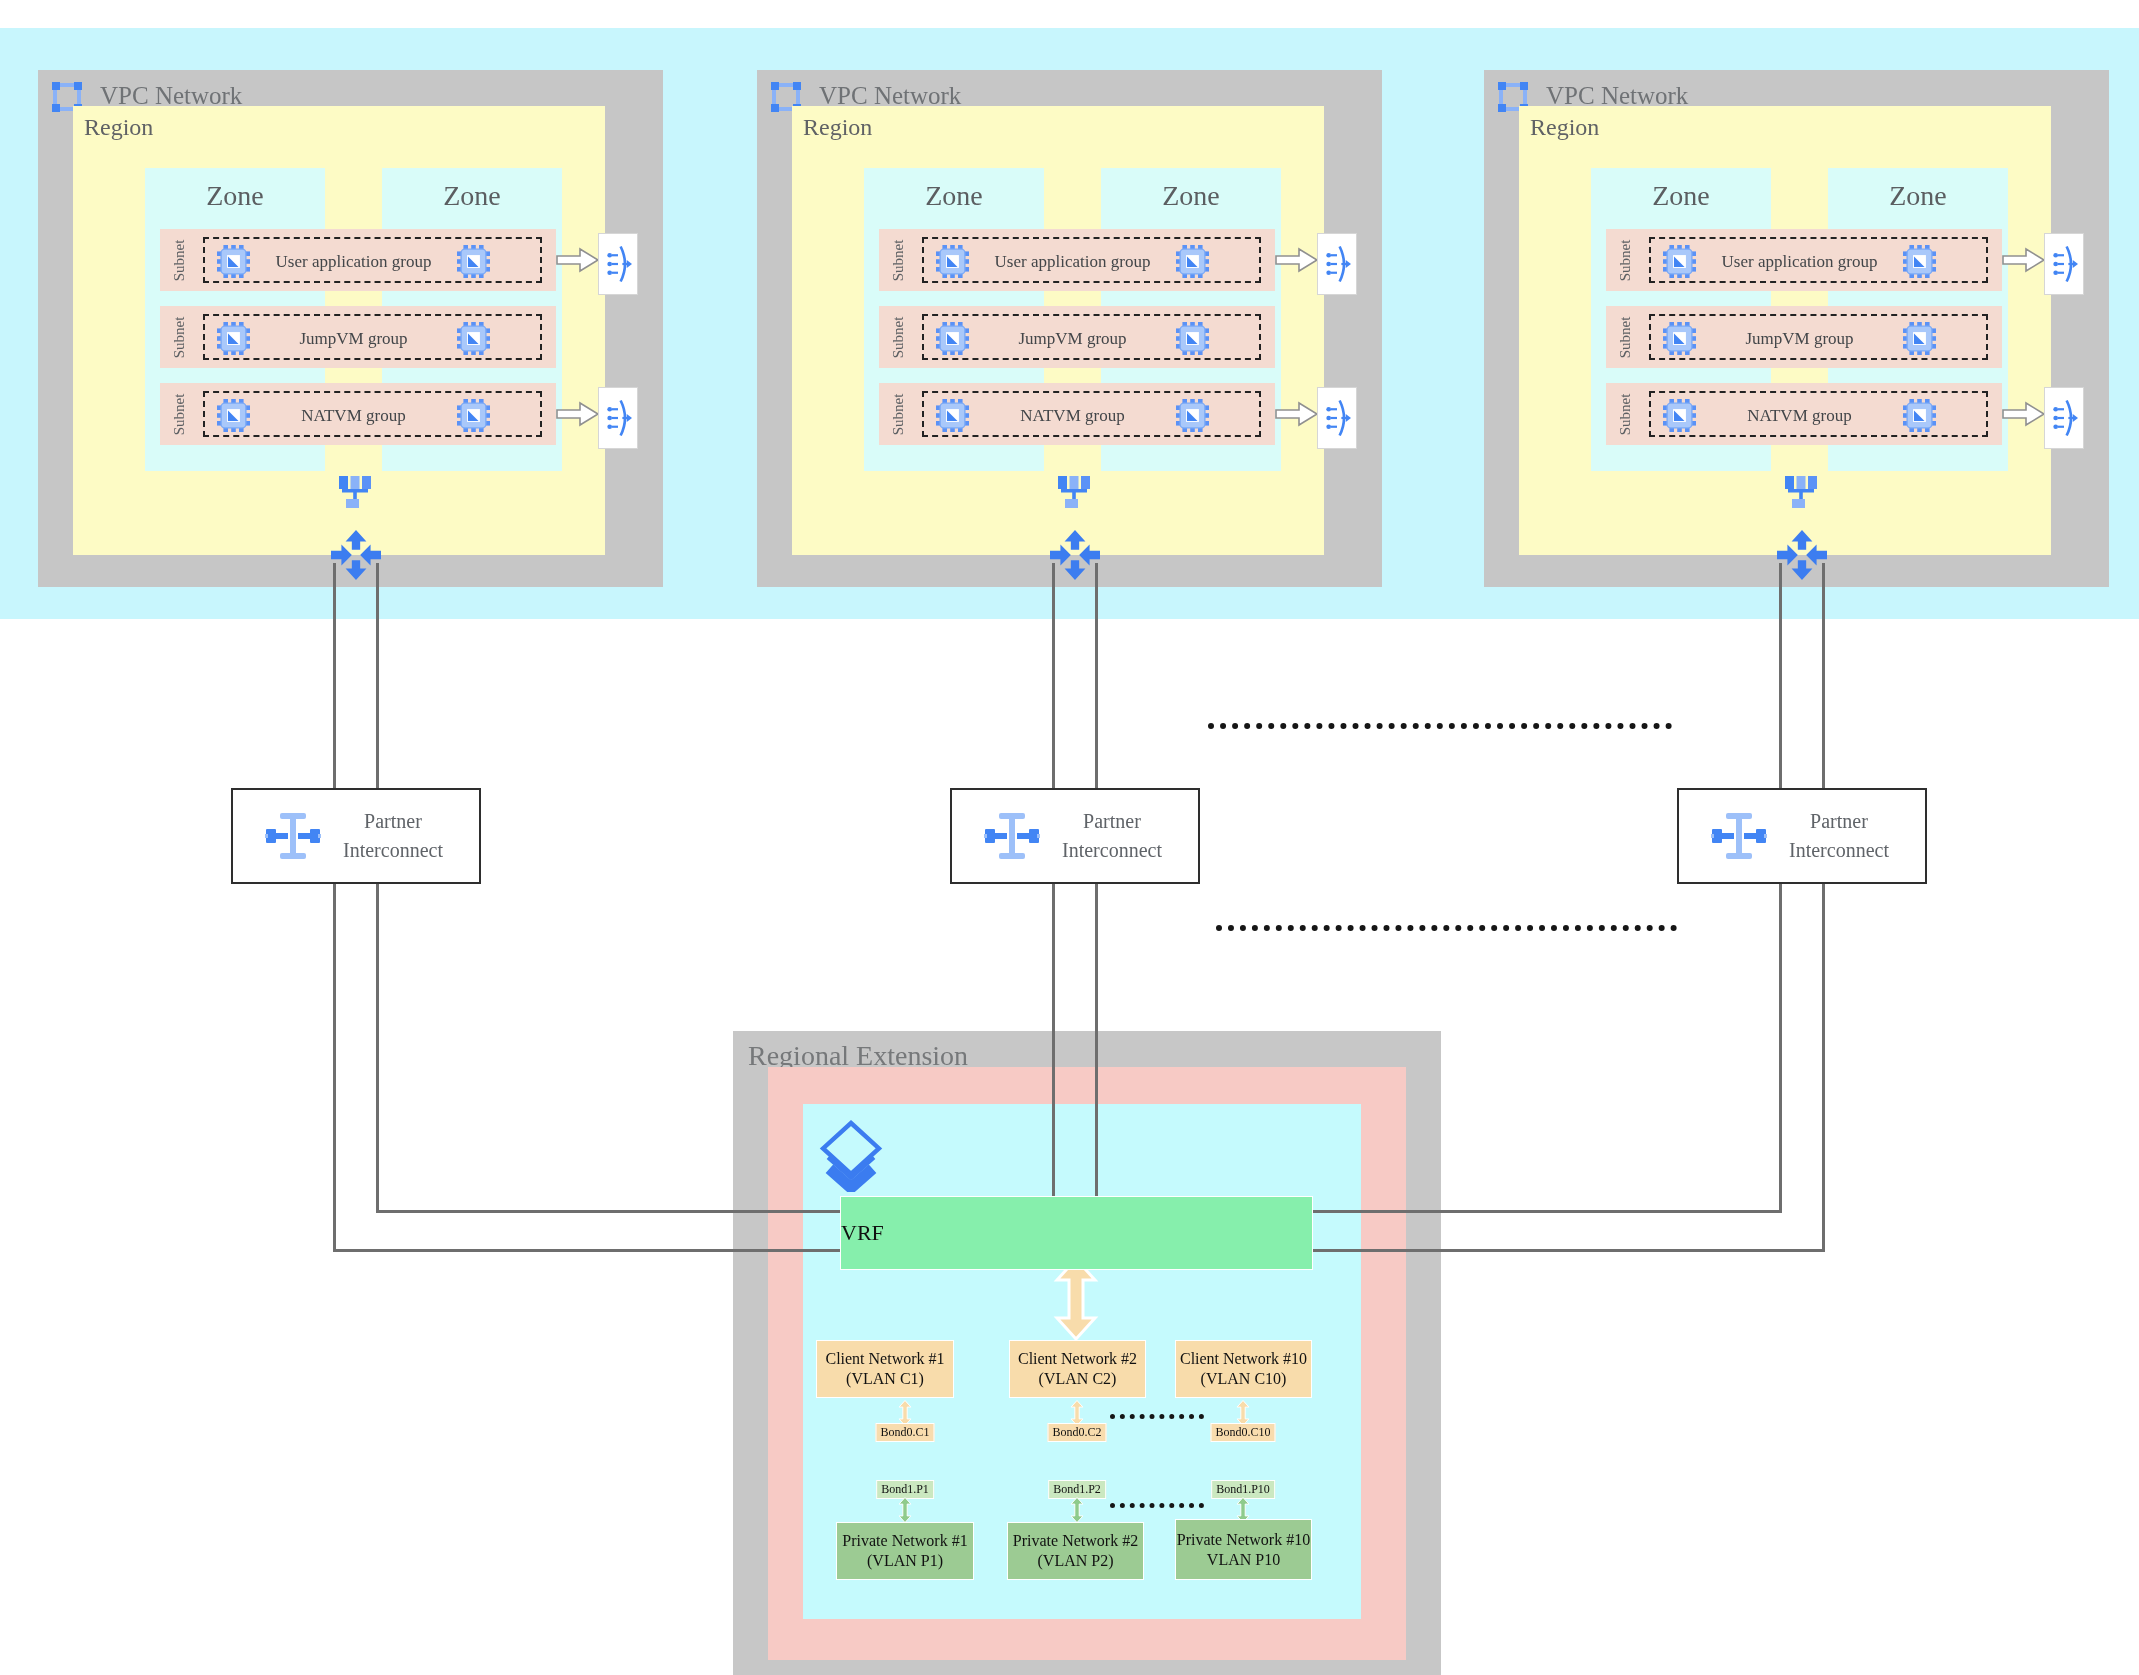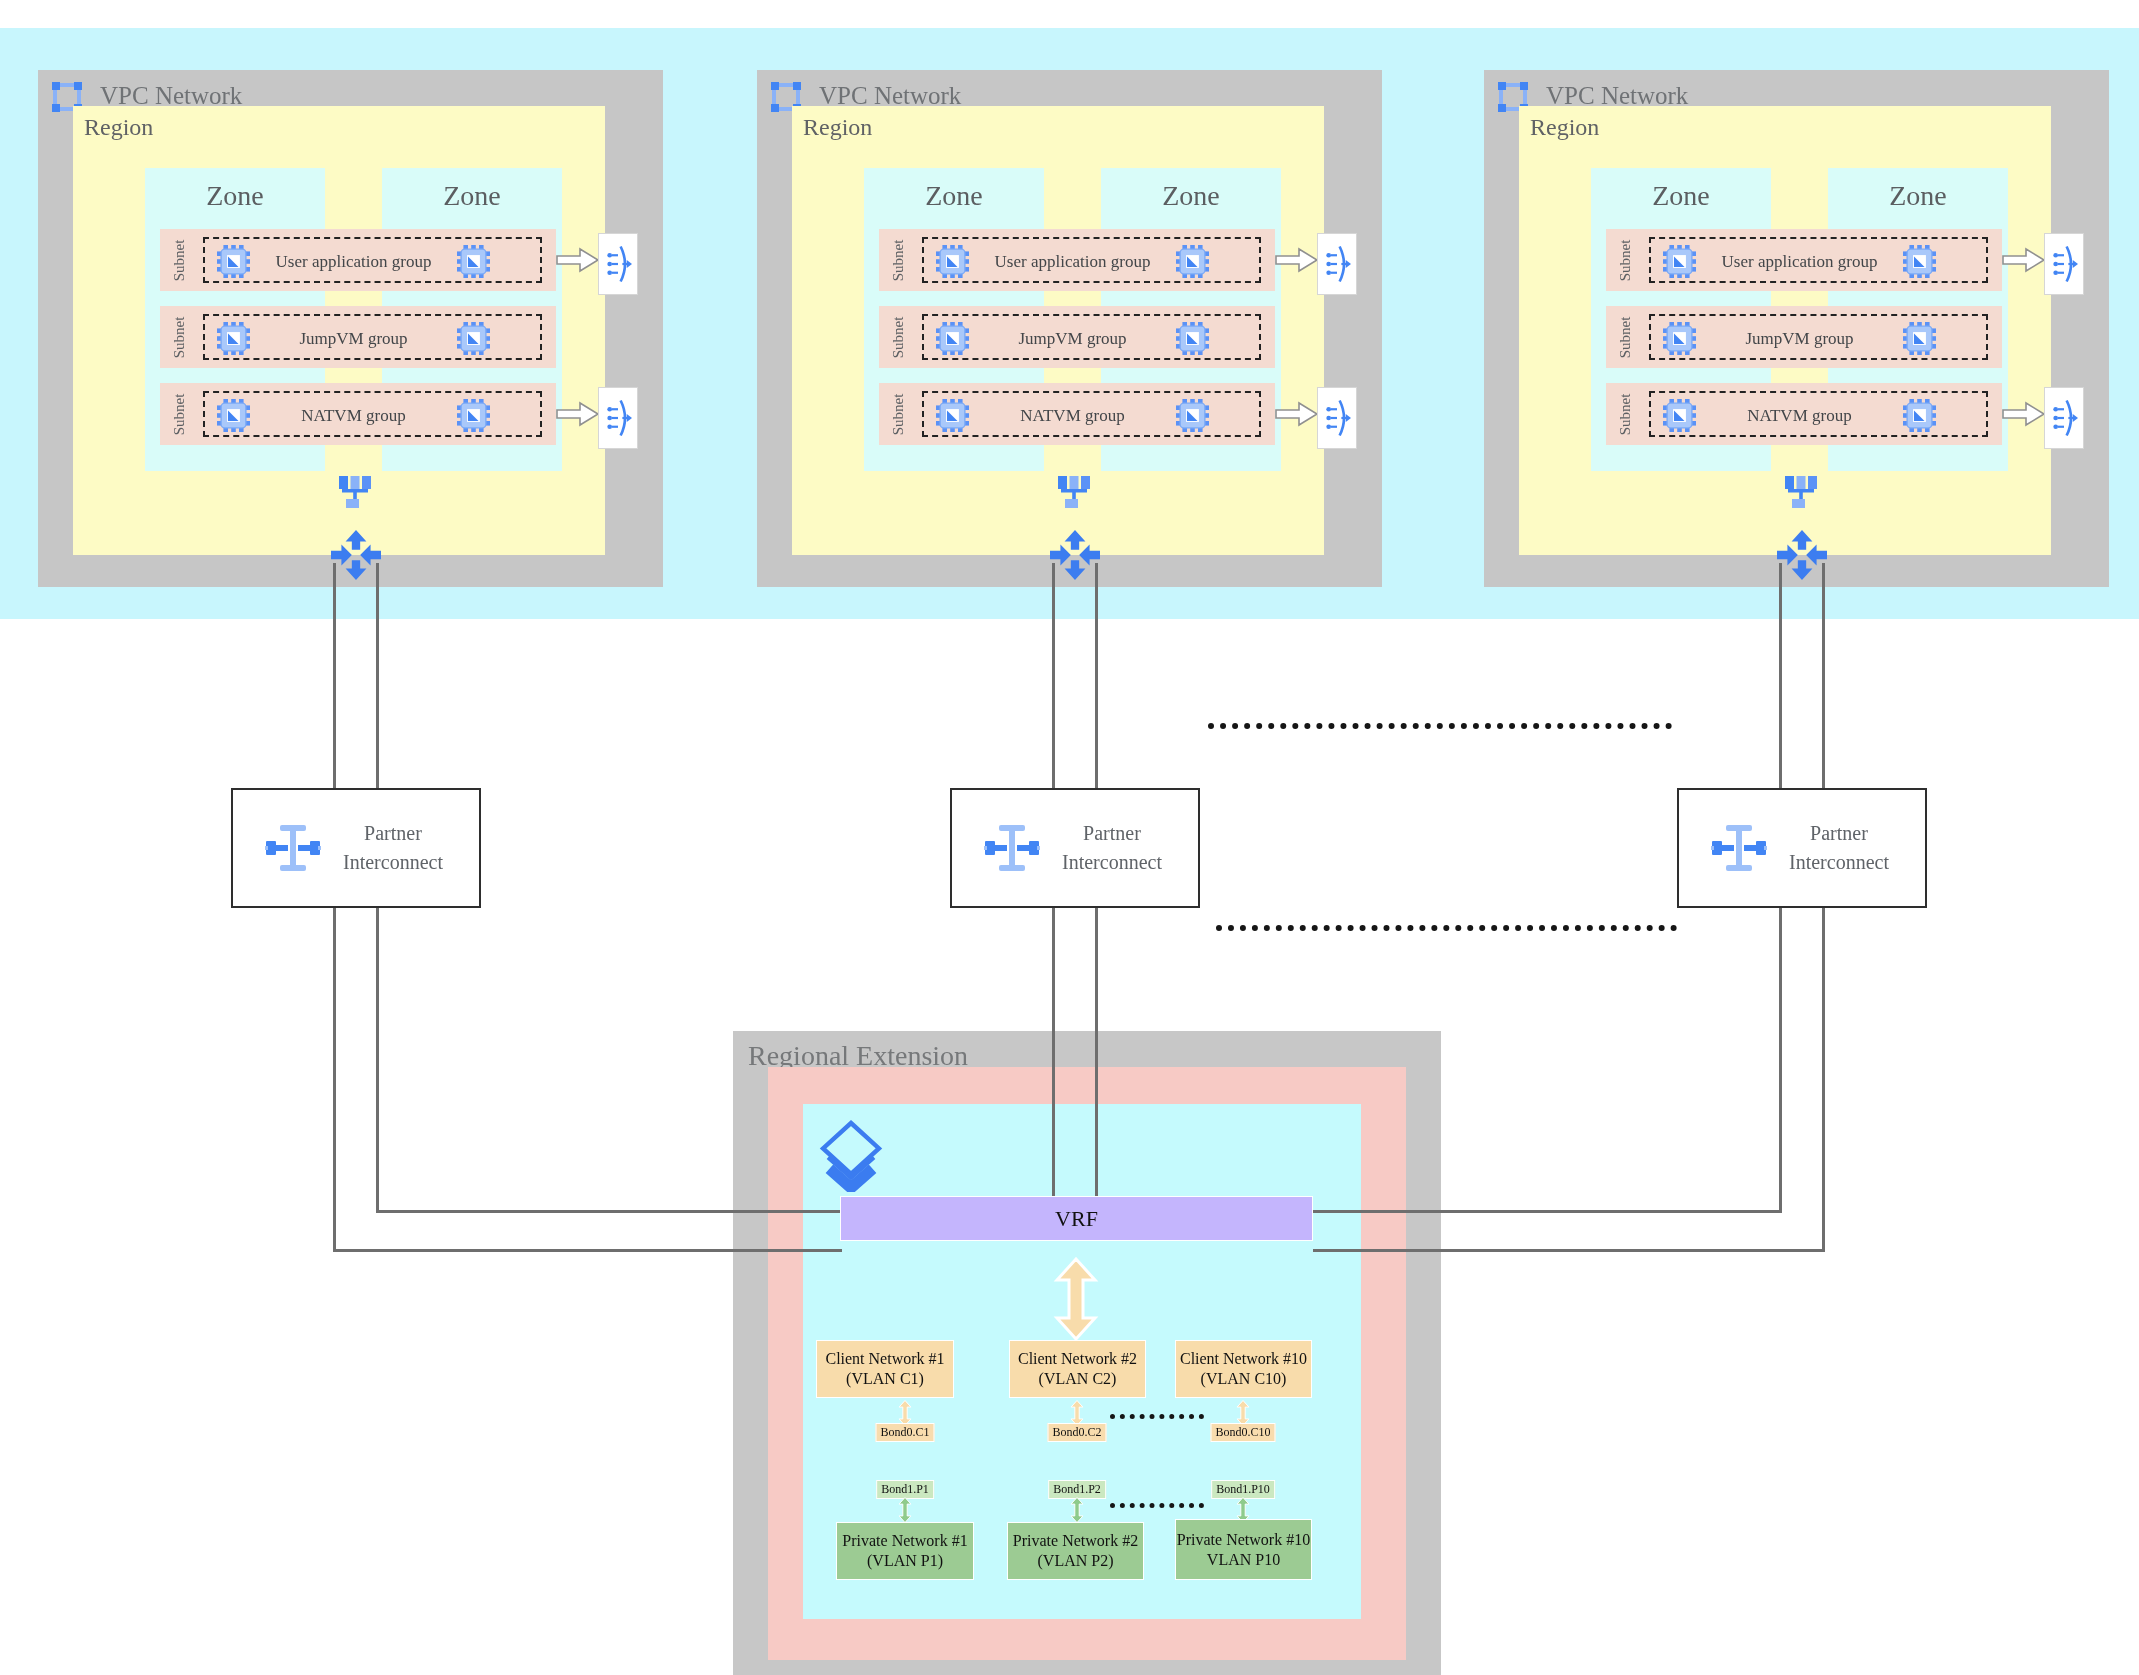--- a/index.html
+++ b/index.html
@@ -35,37 +35,37 @@
   .hub{left:300px;top:405px;width:34px;height:34px;}
 
   
   .cline{background:#6e6e6e;}
   .clv{width:3px;} .clh{height:3px;}
 
   
   .fourway{width:50px;height:50px;top:502px;}
 
   
-  .pi-box{top:760px;width:250px;height:120px;background:#ffffff;border:2px solid #2e2e2e;box-sizing:border-box;
+  .pi-box{top:760px;width:250px;height:96px;background:#ffffff;border:2px solid #2e2e2e;box-sizing:border-box;
           display:flex;align-items:center;}
   .pi-icon{margin-left:32px;width:56px;height:56px;flex:0 0 auto;}
   .pi-label{flex:1;text-align:center;font-size:20px;line-height:1.45;color:#5f6368;padding-right:14px;}
 
   
   .dots-lg{height:0;border-top:6px dotted #161616;}
   .dots-sm{height:0;border-top:5px dotted #161616;}
 
   
   .re-gray{left:733px;top:1003px;width:708px;height:672px;background:#c7c7c7;}
   .re-title{left:748px;top:1012px;font-size:28px;color:#76787a;}
   .re-pink{left:768px;top:1039px;width:638px;height:593px;background:#f7cac5;}
   .re-cyan{left:803px;top:1076px;width:558px;height:515px;background:#c5fafd;}
   .layers{left:818px;top:1092px;width:66px;height:72px;}
-  .vrf{left:840px;top:1168px;width:473px;height:45px;background:#c4b5fd;border:1.5px solid #fff;box-sizing:border-box;
-       display:flex;align-items:center;justify-content:center;font-size:22px;color:#111;}
+  .vrf{left:840px;top:1168px;width:473px;height:74px;background:#86efac;border:1.5px solid #fff;box-sizing:border-box;
+       display:flex;align-items:center;font-size:22px;color:#111;}
   .big-arrow{left:1044px;top:1229px;width:64px;height:84px;}
   .net-box{box-sizing:border-box;border:1.5px solid #fff;text-align:center;font-size:16px;line-height:1.22;color:#111;
            display:flex;flex-direction:column;justify-content:center;}
   .client{background:#f8dcab;height:58px;top:1312px;}
   .c1{left:816px;width:138px;} .c2{left:1009px;width:137px;} .c3{left:1175px;width:137px;}
   .private{background:#9ccb93;}
   .p1{left:836px;top:1494px;width:138px;height:58px;}
   .p2{left:1007px;top:1494px;width:137px;height:58px;}
   .p3{left:1175px;top:1491px;width:137px;height:61px;}
   .sm-arrow{width:20px;height:28px;}

